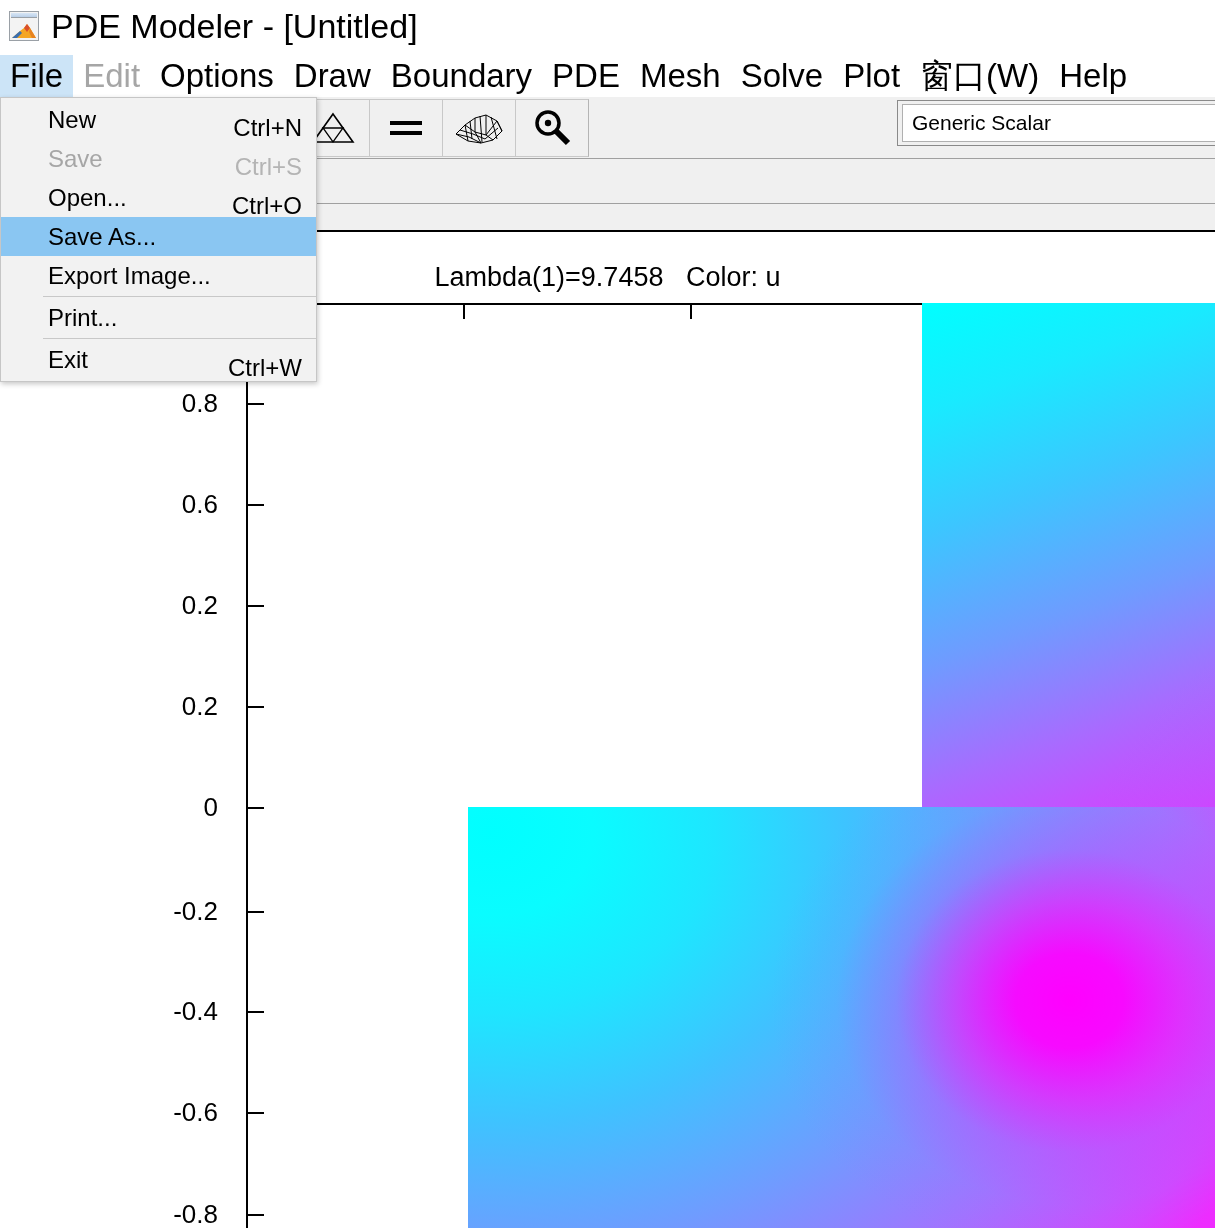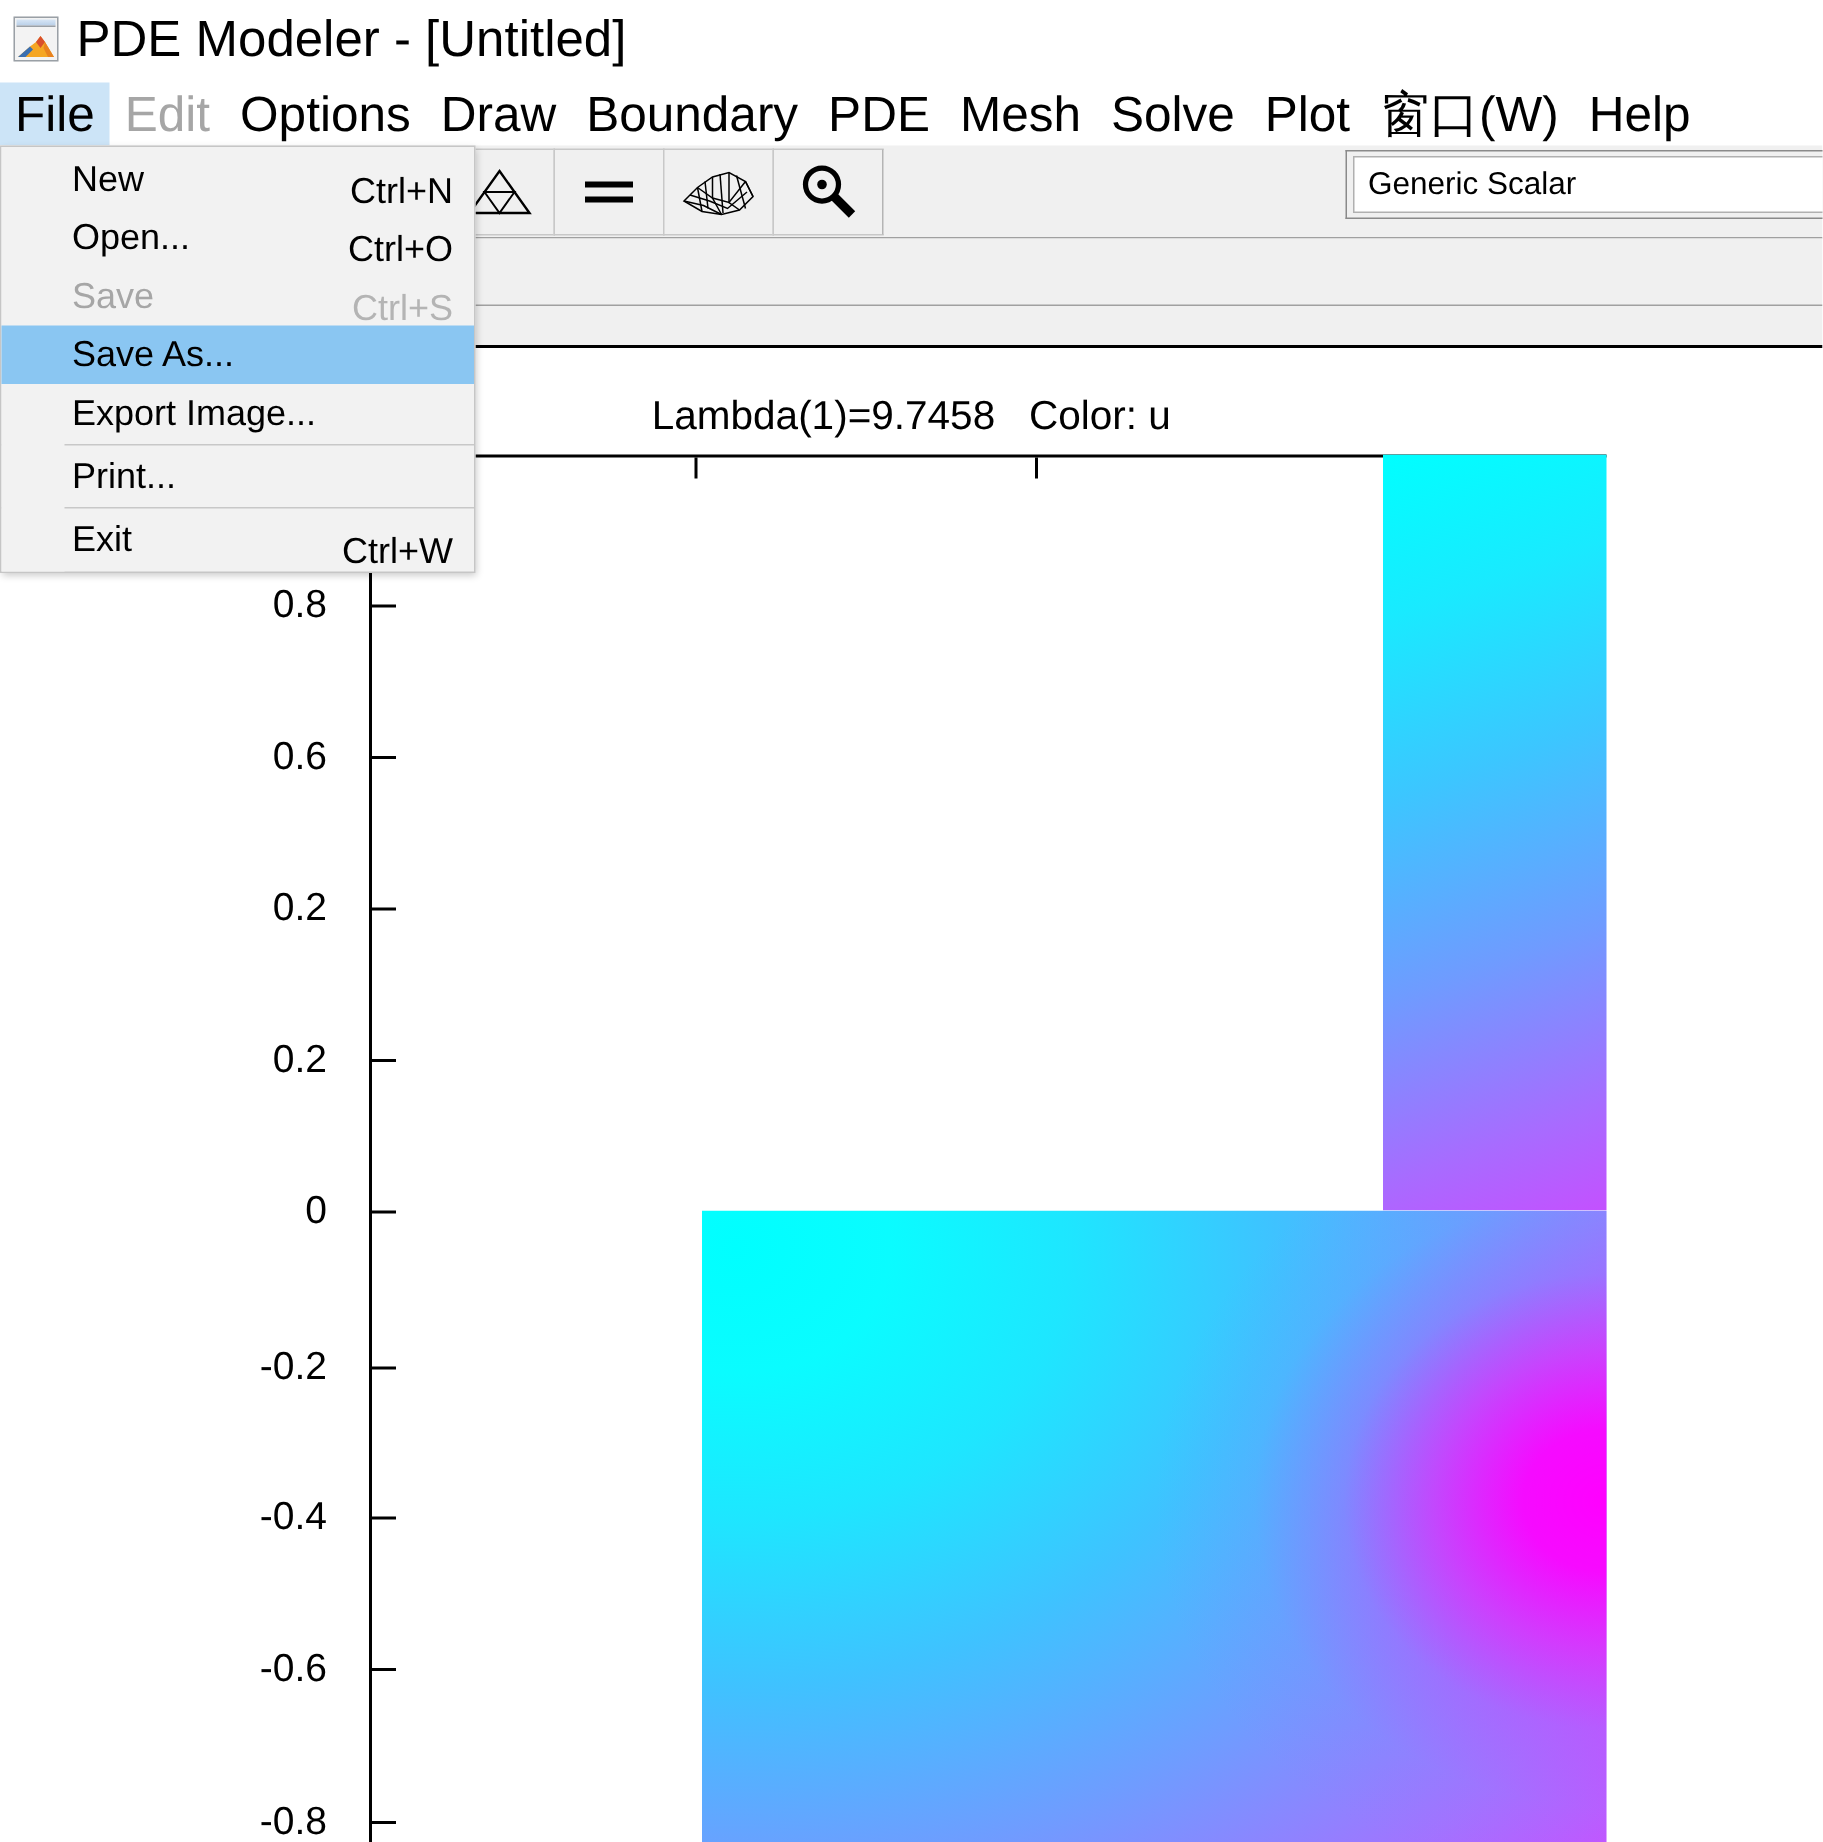--- a/index.html
+++ b/index.html
@@ -142,21 +142,21 @@
     left: 0; top: 204px;
     width: 1215px; height: 28px;
     background: #f0f0f0;
     border-bottom: 2px solid #000000;
   }
 
   
   .canvas {
     position: absolute;
     left: 0; top: 232px;
-    width: 1071px; height: 996px;
+    width: 1215px; height: 996px;
     background: #ffffff;
     overflow: hidden;
   }
   .plot-title {
     position: absolute;
     left: 0; top: 30px;
     width: 1215px;
     text-align: center;
     font-size: 27px;
     color: #000;
@@ -444,30 +444,30 @@
   </div>
 
   <div class="dropdown">
     <div class="dd-railing"></div>
 
     <div class="dd-item">
       <span>New</span>
       <span class="accel">Ctrl+N</span>
     </div>
 
+    <div class="dd-item disabled">
+      <span>Save</span>
+      <span class="accel">Ctrl+S</span>
+    </div>
+
     <div class="dd-item">
       <span>Open...</span>
       <span class="accel">Ctrl+O</span>
     </div>
 
-    <div class="dd-item disabled">
-      <span>Save</span>
-      <span class="accel">Ctrl+S</span>
-    </div>
-
     <div class="dd-item selected">
       <span>Save As...</span>
       <span class="accel"></span>
     </div>
 
     <div class="dd-item">
       <span>Export Image...</span>
       <span class="accel"></span>
     </div>
 

